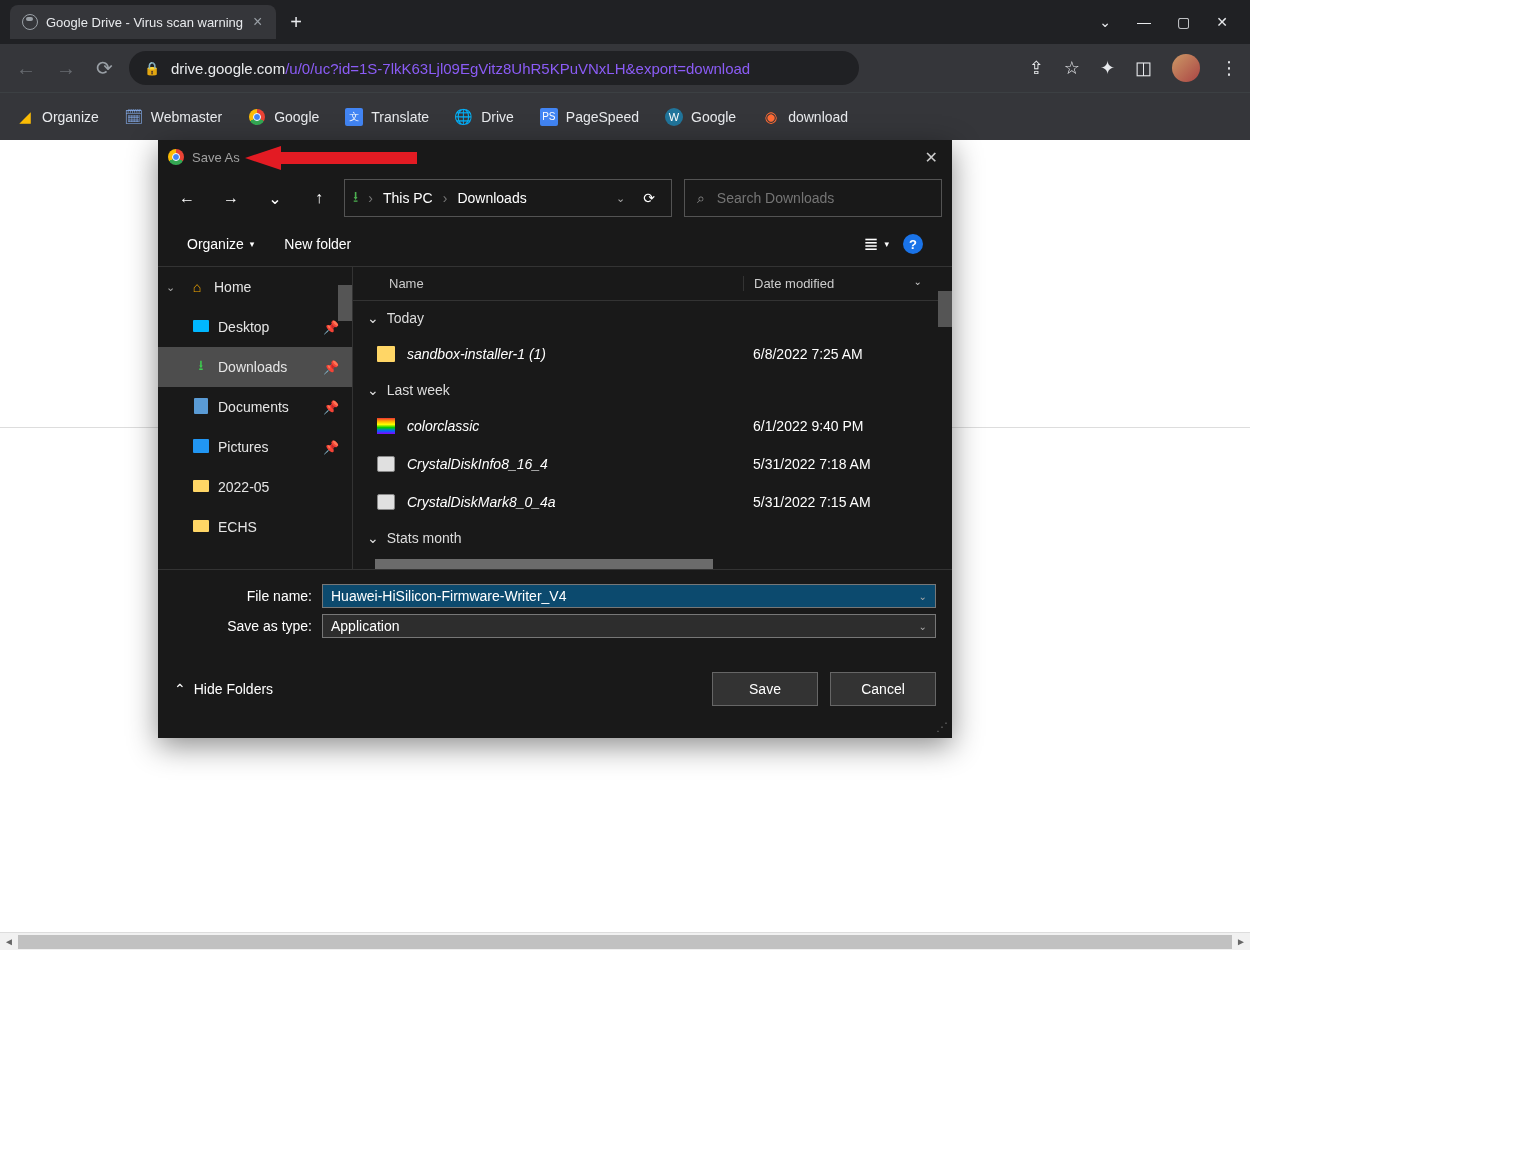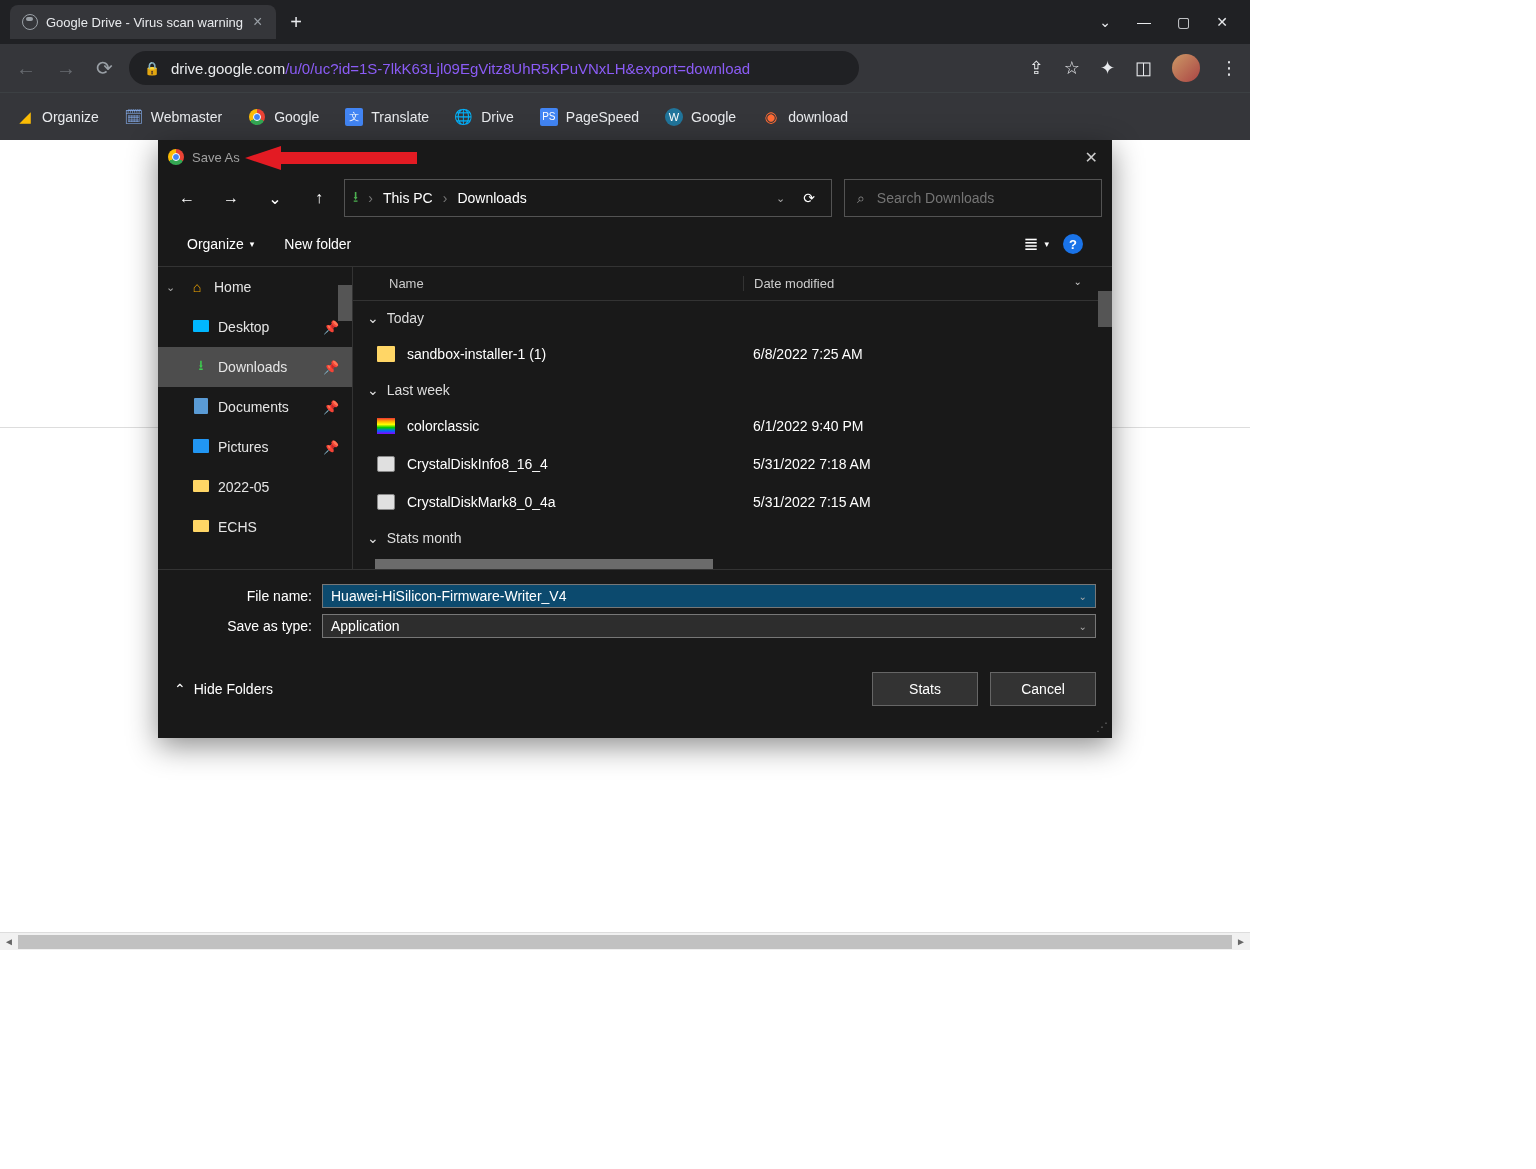--- a/index.html
+++ b/index.html
@@ -29,21 +29,21 @@
 .avatar { width: 28px; height: 28px; border-radius: 50%; background: linear-gradient(135deg,#c96,#a44); }
 
 .bookmarks-row { display: flex; align-items: center; height: 48px; padding: 0 16px; gap: 26px; background: #35363a; border-top: 1px solid #3c4043; }
 .bookmark { display: flex; align-items: center; gap: 8px; color: #e8eaed; font-size: 14px; cursor: pointer; }
 .bm-icon { width: 18px; height: 18px; display: flex; align-items: center; justify-content: center; font-size: 15px; }
 
 
 .page-white { position: absolute; top: 140px; left: 0; width: 1250px; height: 288px; background: #fff; border-bottom: 1px solid #ddd; }
 
 
-.dialog { position: absolute; left: 158px; top: 140px; width: 954px; height: 598px; background: #191919; box-shadow: 0 8px 28px rgba(0,0,0,0.45); color: #fff; font-size: 14px; }
+.dialog { position: absolute; left: 158px; top: 140px; width: 794px; height: 598px; background: #191919; box-shadow: 0 8px 28px rgba(0,0,0,0.45); color: #fff; font-size: 14px; }
 .dialog-title { display: flex; align-items: center; height: 34px; padding: 0 10px; gap: 8px; }
 .chrome-icon { width: 16px; height: 16px; border-radius: 50%; background: conic-gradient(#ea4335 0 120deg, #34a853 120deg 240deg, #fbbc05 240deg 360deg); position: relative; }
 .chrome-icon::after { content: ""; position: absolute; inset: 4px; background: #4285f4; border-radius: 50%; border: 1.5px solid #fff; }
 .dialog-title-text { color: #a0a0a0; font-size: 13px; }
 .dialog-close { margin-left: auto; color: #ccc; font-size: 16px; padding: 4px; cursor: pointer; }
 
 .red-arrow { position: absolute; left: 245px; top: 146px; pointer-events: none; }
 
 .dialog-toolbar { display: flex; align-items: center; height: 48px; padding: 0 10px; gap: 6px; }
 .tb-btn { width: 38px; height: 38px; display: flex; align-items: center; justify-content: center; color: #fff; cursor: pointer; font-size: 16px; }
@@ -80,21 +80,21 @@
 
 .file-list { flex: 1; position: relative; overflow: hidden; }
 .fl-scroll { position: absolute; right: 0; top: 24px; width: 14px; height: 36px; background: #555; }
 .fl-scroll-h { position: absolute; bottom: 0; left: 22px; width: 338px; height: 10px; background: #6b6b6b; }
 .fl-header { display: flex; height: 34px; align-items: center; border-bottom: 1px solid #333; color: #ccc; font-size: 13px; }
 .col-name { width: 390px; padding-left: 36px; }
 .col-date { border-left: 1px solid #333; padding-left: 10px; flex: 1; position: relative; }
 .col-date .chev-up { position: absolute; right: 30px; font-size: 10px; }
 .fl-group { display: flex; align-items: center; gap: 8px; height: 34px; padding-left: 14px; color: #ddd; }
 .fl-row { display: flex; align-items: center; height: 38px; }
-.fl-row .col-name { display: flex; align-items: center; gap: 12px; padding-left: 24px; }
+.fl-row .col-name { display: flex; align-items: center; gap: 12px; padding-left: 24px; font-style: italic; }
 .fl-icon { width: 18px; height: 16px; flex-shrink: 0; }
 .fi-folder { background: #ffd666; border-radius: 1px; }
 .fi-rainbow { background: linear-gradient(180deg,#e33,#fa0,#ff0,#0c0,#06f,#80f); }
 .fi-app { background: #e0e0e0; border-radius: 2px; border: 1px solid #888; }
 
 .dialog-bottom { padding: 14px 16px 10px 16px; }
 .form-row { display: flex; align-items: center; margin-bottom: 6px; }
 .form-label { width: 148px; text-align: right; color: #fff; font-size: 14px; padding-right: 10px; }
 .combo { flex: 1; height: 24px; border: 1px solid #777; background: #0c4a6e; color: #fff; padding: 0 8px; display: flex; align-items: center; justify-content: space-between; font-size: 14px; }
 .combo.lite { background: #2d2d2d; }
@@ -346,21 +346,21 @@
       </div>
     </div>
   </div>
 
   <div class="dialog-footer">
     <span class="hide-folders">
         <span>⌃</span>
         <span>Hide Folders</span>
       </span>
     <div class="btn-group">
-      <button class="btn">Stats</button>
+      <button class="btn">Save</button>
       <button class="btn">Cancel</button>
     </div>
   </div>
   <span class="resize-grip">⋰</span>
 </div>
 
 <svg class="red-arrow" width="180" height="30">
   <polygon points="0,12 36,0 36,6 172,6 172,18 36,18 36,24" fill="#e31b23"></polygon>
 </svg>
 

